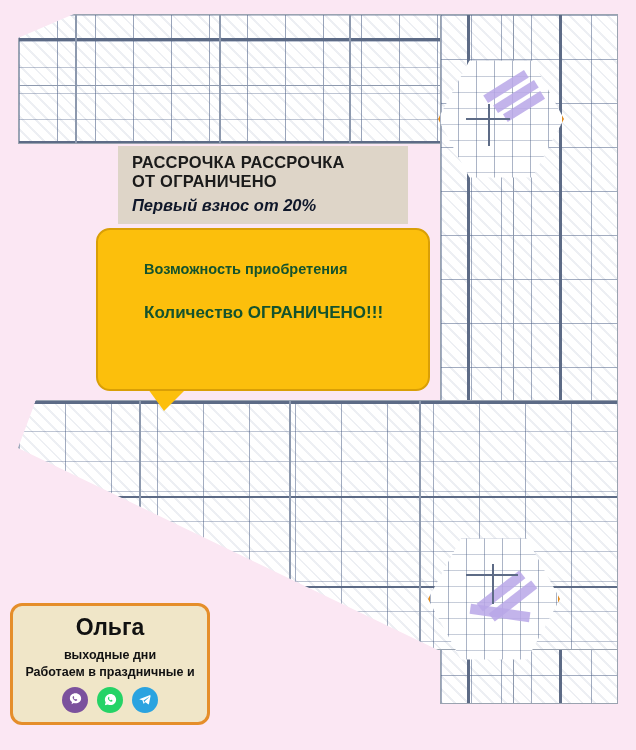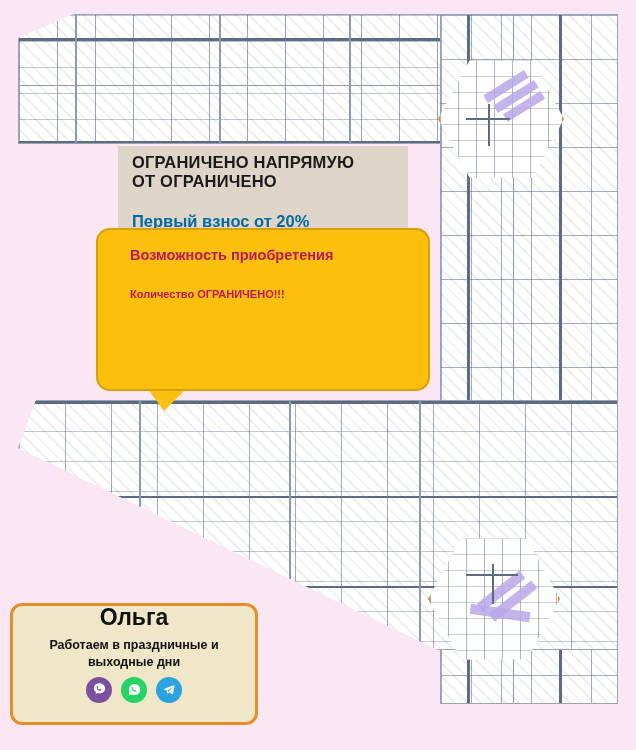--- a/index.html
+++ b/index.html
@@ -119,47 +119,48 @@
   .banner-grey .l2 {
     font-size: 16.5px;
     font-weight: 700;
     color: #1b1b1b;
     line-height: 1.18;
     letter-spacing: .2px;
   }
   .banner-grey .l3 {
     font-size: 16.5px;
     font-weight: 700;
-    color: #0369a1;
-    margin-top: 20px;
+    color: #0f172a;
+    margin-top: 4px;
+    font-style: italic;
   }
 
   
   .bubble {
     position: absolute;
     left: 96px;
     top: 228px;
     width: 334px;
     height: 163px;
     background: #fcbf0c;
     border: 2px solid #d99f06;
     border-radius: 14px;
     box-sizing: border-box;
     padding: 14px 16px 10px 32px;
   }
   .bubble p {
-    margin: 0;
+    margin: 14px;
     font-size: 14.5px;
     font-weight: 700;
-    color: #be185d;
+    color: #14532d;
     line-height: 1.55;
   }
   .bubble .limited {
     margin-top: 20px;
-    font-size: 11px;
+    font-size: 17px;
     font-weight: 700;
   }
   .bubble-tail {
     position: absolute;
     left: 148px;
     top: 389px;
     width: 0;
     height: 0;
     border-left: 16px solid transparent;
     border-right: 22px solid transparent;
@@ -176,26 +177,27 @@
     border-right: 23px solid transparent;
     border-top: 23px solid #d99f06;
     z-index: -1;
   }
 
   
   .contact {
     position: absolute;
     left: 10px;
     top: 603px;
-    width: 248px;
+    width: 200px;
     height: 122px;
     background: #f0e6c8;
     border: 3px solid #e58e2a;
     border-radius: 12px;
     box-sizing: border-box;
+    padding-top: 10px;
     text-align: center;
   }
   .contact .name {
     font-size: 23px;
     font-weight: 700;
     color: #111;
     line-height: 1;
   }
   .contact .note {
     margin-top: 8px;
@@ -274,36 +276,36 @@
   <div class="hex" style="left:428px;top:536px;width:128px;height:122px;">
     <div class="hex-inner"></div>
     <div class="stair" style="left:44px;top:48px;width:54px;height:10px;transform:rotate(-38deg);"></div>
     <div class="stair" style="left:56px;top:58px;width:54px;height:10px;transform:rotate(-38deg);"></div>
     <div class="stair" style="left:40px;top:70px;width:60px;height:10px;transform:rotate(8deg);"></div>
     <div class="wall" style="left:36px;top:36px;width:52px;height:2px;"></div>
     <div class="wall" style="left:62px;top:26px;width:2px;height:40px;"></div>
   </div>
 
   <div class="banner-grey">
-    <div class="l1">ОГРАНИЧЕНО НАПРЯМУЮ</div>
+    <div class="l1">РАССРОЧКА РАССРОЧКА</div>
     <div class="l2">ОТ ОГРАНИЧЕНО</div>
     <div class="l3">Первый взнос от 20%</div>
   </div>
 
   <div class="bubble-tail"></div>
   <div class="bubble">
     <p>Возможность приобретения</p>
     <p class="limited">Количество ОГРАНИЧЕНО!!!</p>
   </div>
 
   <div class="contact">
     <div class="name">Ольга</div>
     <div class="note">
+      <div>выходные дни</div>
       <div>Работаем в праздничные и</div>
-      <div>выходные дни</div>
     </div>
     <div class="socials">
       <span class="soc viber">
         <svg width="15" height="15" viewBox="0 0 24 24" aria-hidden="true">
           <path fill="#ffffff" d="M12 2C6.9 2 3 5.4 3 9.8c0 2.5 1.3 4.7 3.4 6.1l-.7 3.6 3.5-1.8c.9.2 1.8.3 2.8.3 5.1 0 9-3.4 9-7.8S17.1 2 12 2zm-3.6 4.3c.3 0 .6.1.8.5l.7 1.2c.2.3.1.6-.1.8l-.4.4c-.2.2-.2.4-.1.6.4.8 1.2 1.6 2 2 .2.1.4.1.6-.1l.4-.4c.2-.2.5-.3.8-.1l1.2.7c.4.2.5.5.5.8 0 .8-.9 1.5-1.7 1.5-2.2 0-5.7-3.4-5.7-5.6 0-.8.7-1.7 1.5-1.7l-.5.4z"></path>
         </svg>
       </span>
       <span class="soc whatsapp">
         <svg width="15" height="15" viewBox="0 0 24 24" aria-hidden="true">
           <path fill="#ffffff" d="M12 3C7 3 3 7 3 12c0 1.6.4 3.1 1.2 4.4L3 21l4.7-1.2c1.3.7 2.8 1.1 4.3 1.1 5 0 9-4 9-9s-4-8.9-9-8.9zm-3.2 4.6c.3 0 .6.1.8.5l.7 1.2c.2.3.1.6-.1.8l-.4.4c-.2.2-.2.4-.1.6.4.8 1.2 1.6 2 2 .2.1.4.1.6-.1l.4-.4c.2-.2.5-.3.8-.1l1.2.7c.4.2.5.5.5.8 0 .8-.9 1.5-1.7 1.5-2.2 0-5.7-3.4-5.7-5.6 0-.8.7-1.7 1.5-1.7l-.5.4z"></path>

